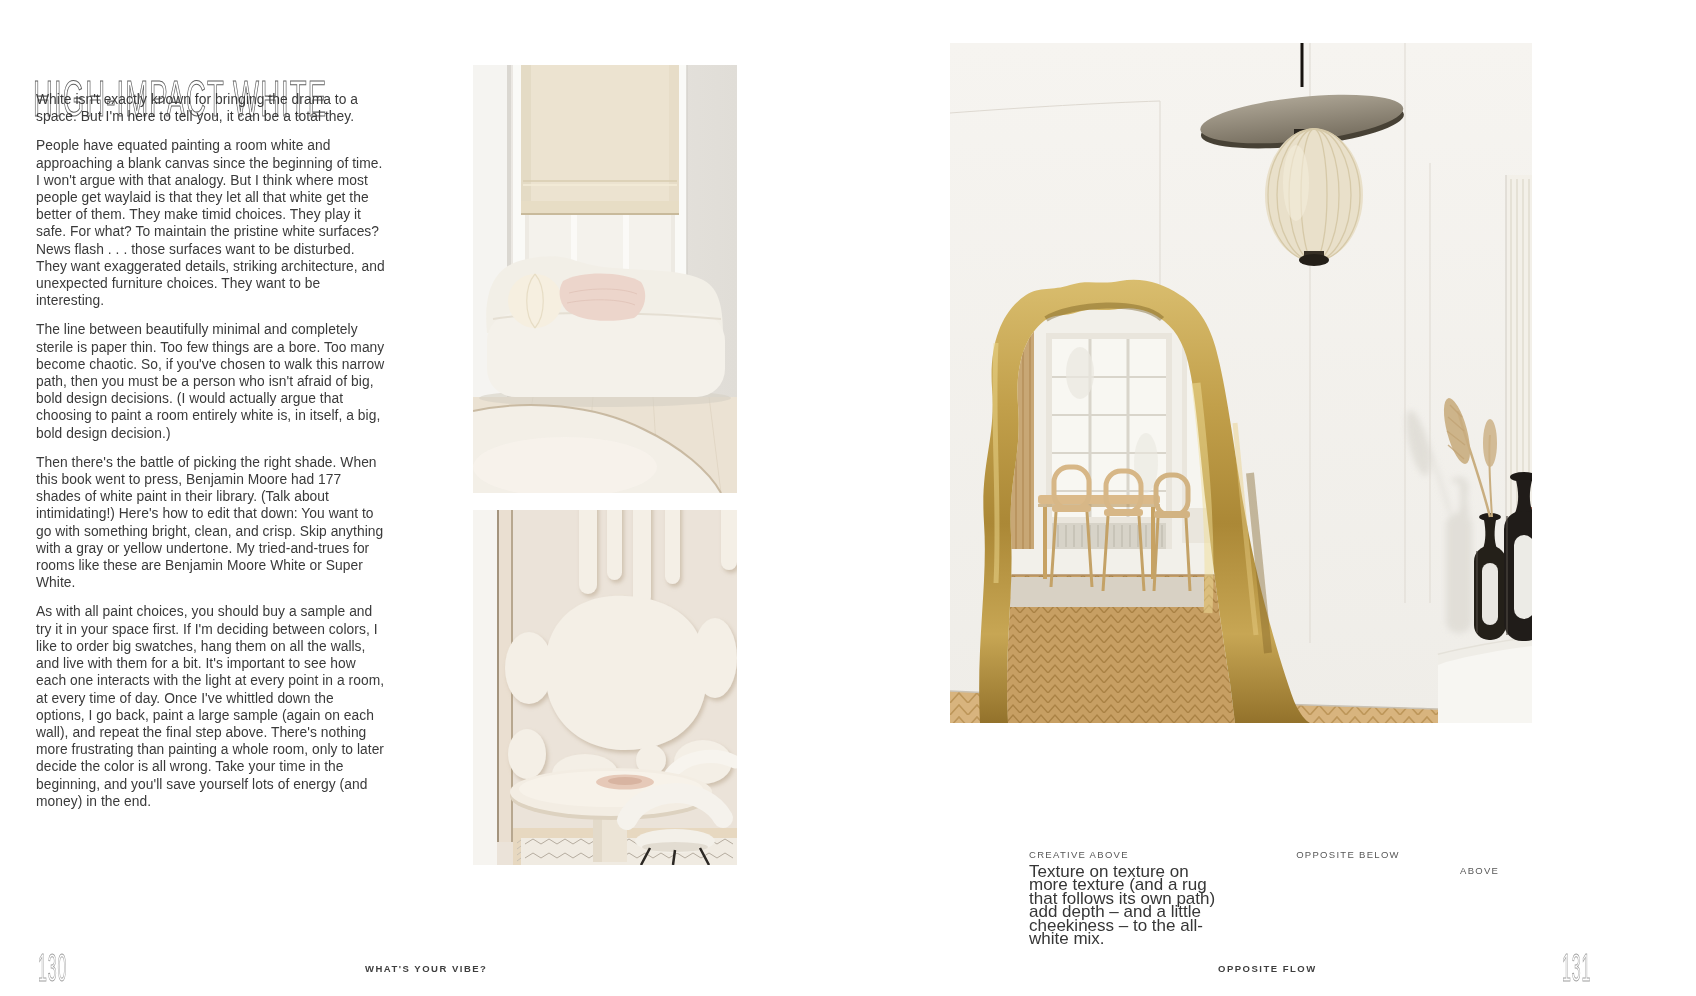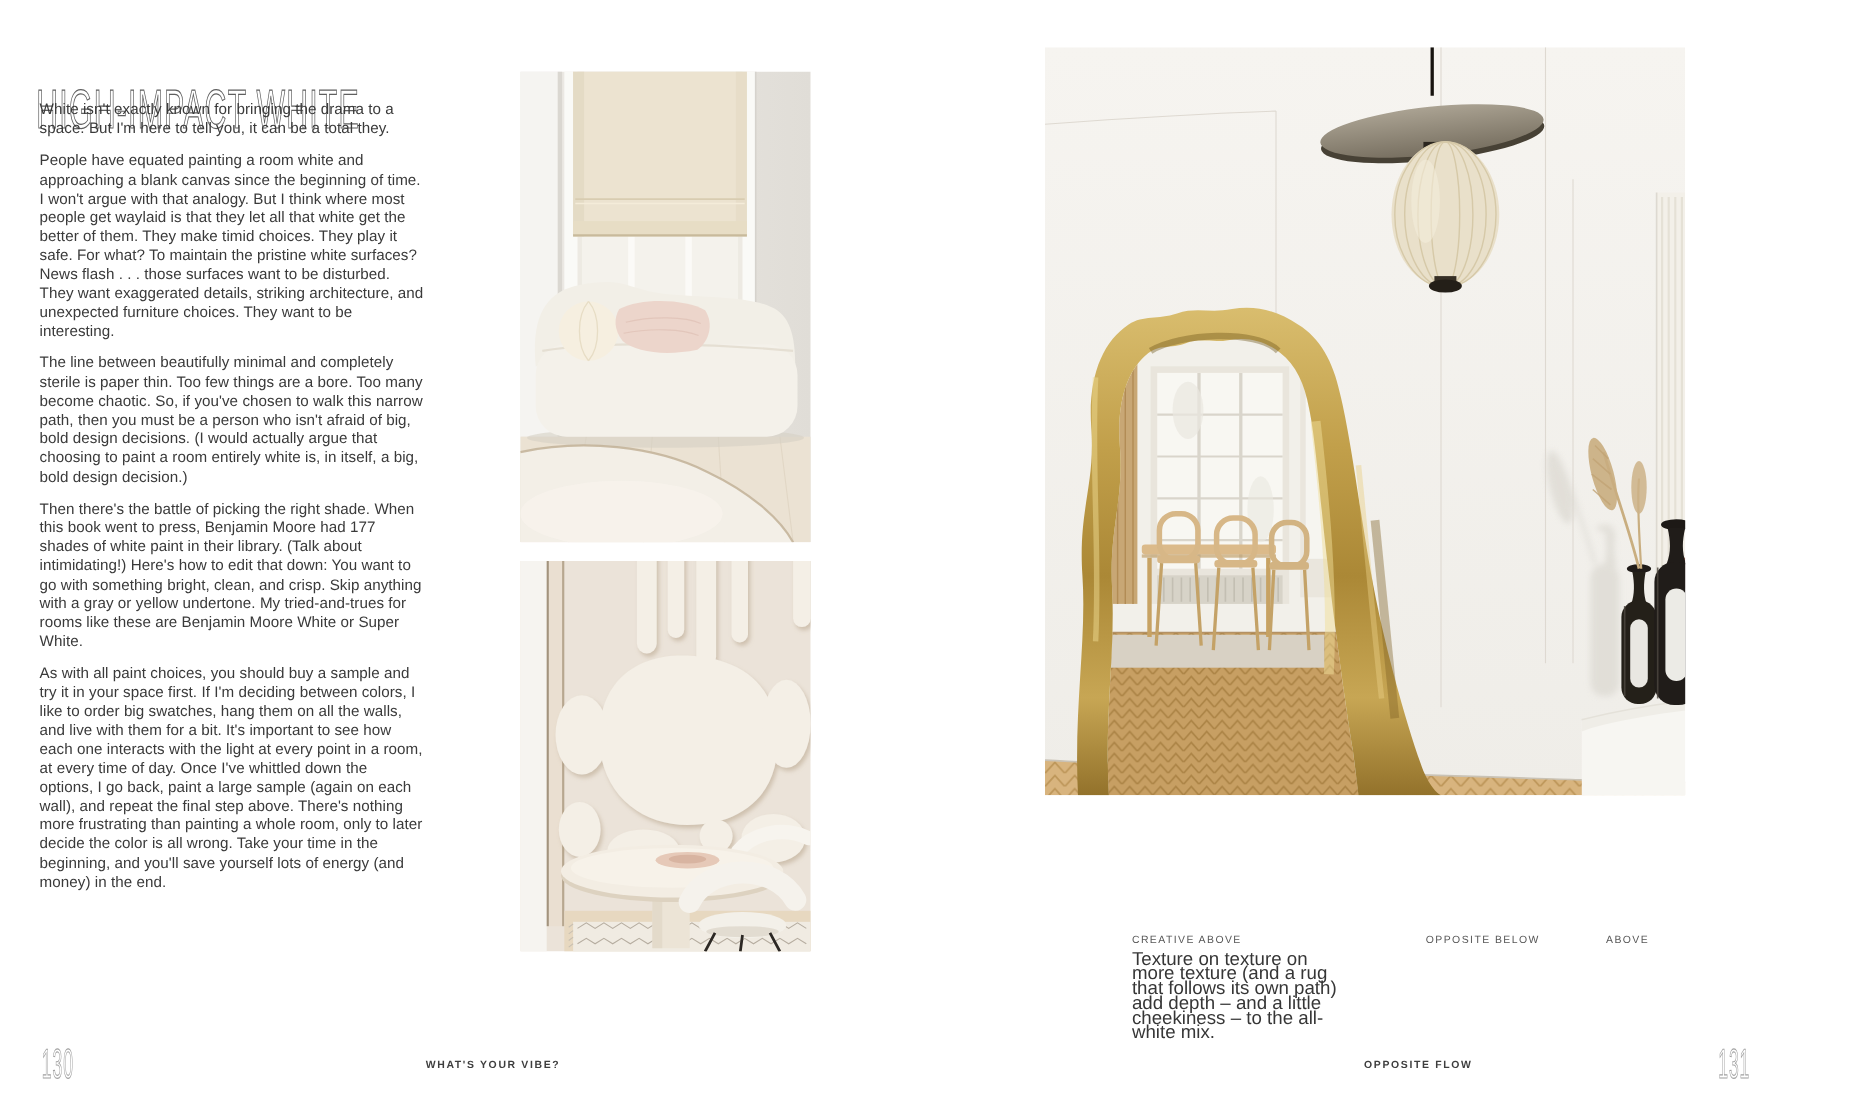--- a/index.html
+++ b/index.html
@@ -23,30 +23,30 @@
   .photo{position:absolute;margin:0;}
   .photo svg{display:block;}
 
   
   .caption{position:absolute;top:849px;}
   .caption h4{margin:0 0 5px 0;font-size:9.5px;font-weight:500;letter-spacing:1.3px;
               color:#575757;}
   .caption p{margin:0;font-size:17px;line-height:13.4px;color:#363636;}
   .cap-1{left:1029px;width:196px;}
   .cap-2{left:1244px;width:208px;text-align:center;}
-  .cap-3{left:1460px;width:202px;}
+  .cap-3{left:1460px;width:202px;margin-top:16px;}
 
   
   .pageno{font-size:38px;font-weight:400;letter-spacing:2px;white-space:nowrap;
           transform:scaleX(.42);transform-origin:left top;color:#b0b0b0;}
   @supports (-webkit-text-stroke:1px #000){
     .pageno{color:transparent;-webkit-text-stroke:1px #a2a2a2;}
   }
   .running{font-size:9.5px;font-weight:700;letter-spacing:1.5px;color:#3e3e3e;
-           white-space:nowrap;margin-left:22px;}
+           white-space:nowrap;}
   .pn-left{left:38px;top:947px;}
   .pn-right{left:1562px;top:947px;}
   .rt-left{left:365px;top:963px;}
   .rt-right{left:1218px;top:963px;}
 </style>
 </head>
 <body>
 
 <div class="spread">
 

